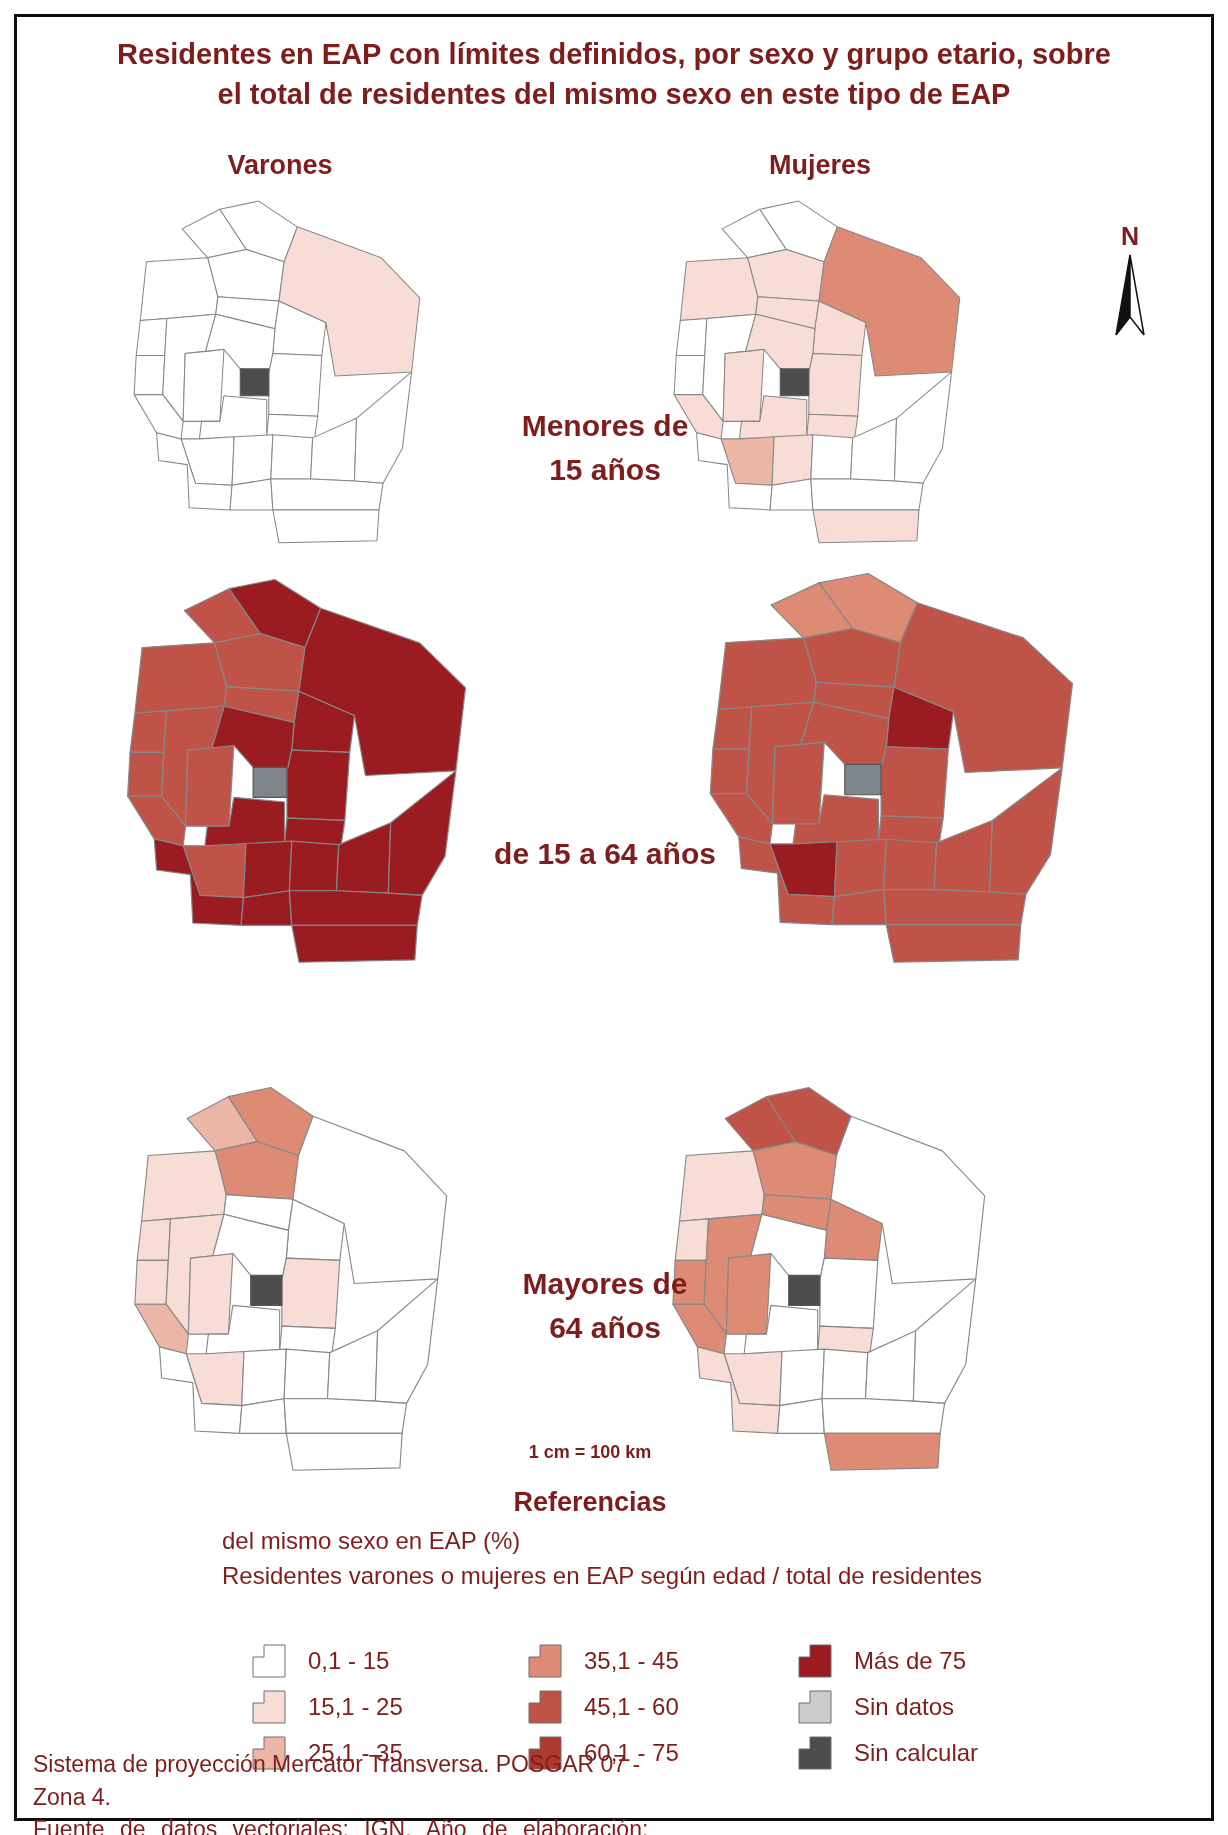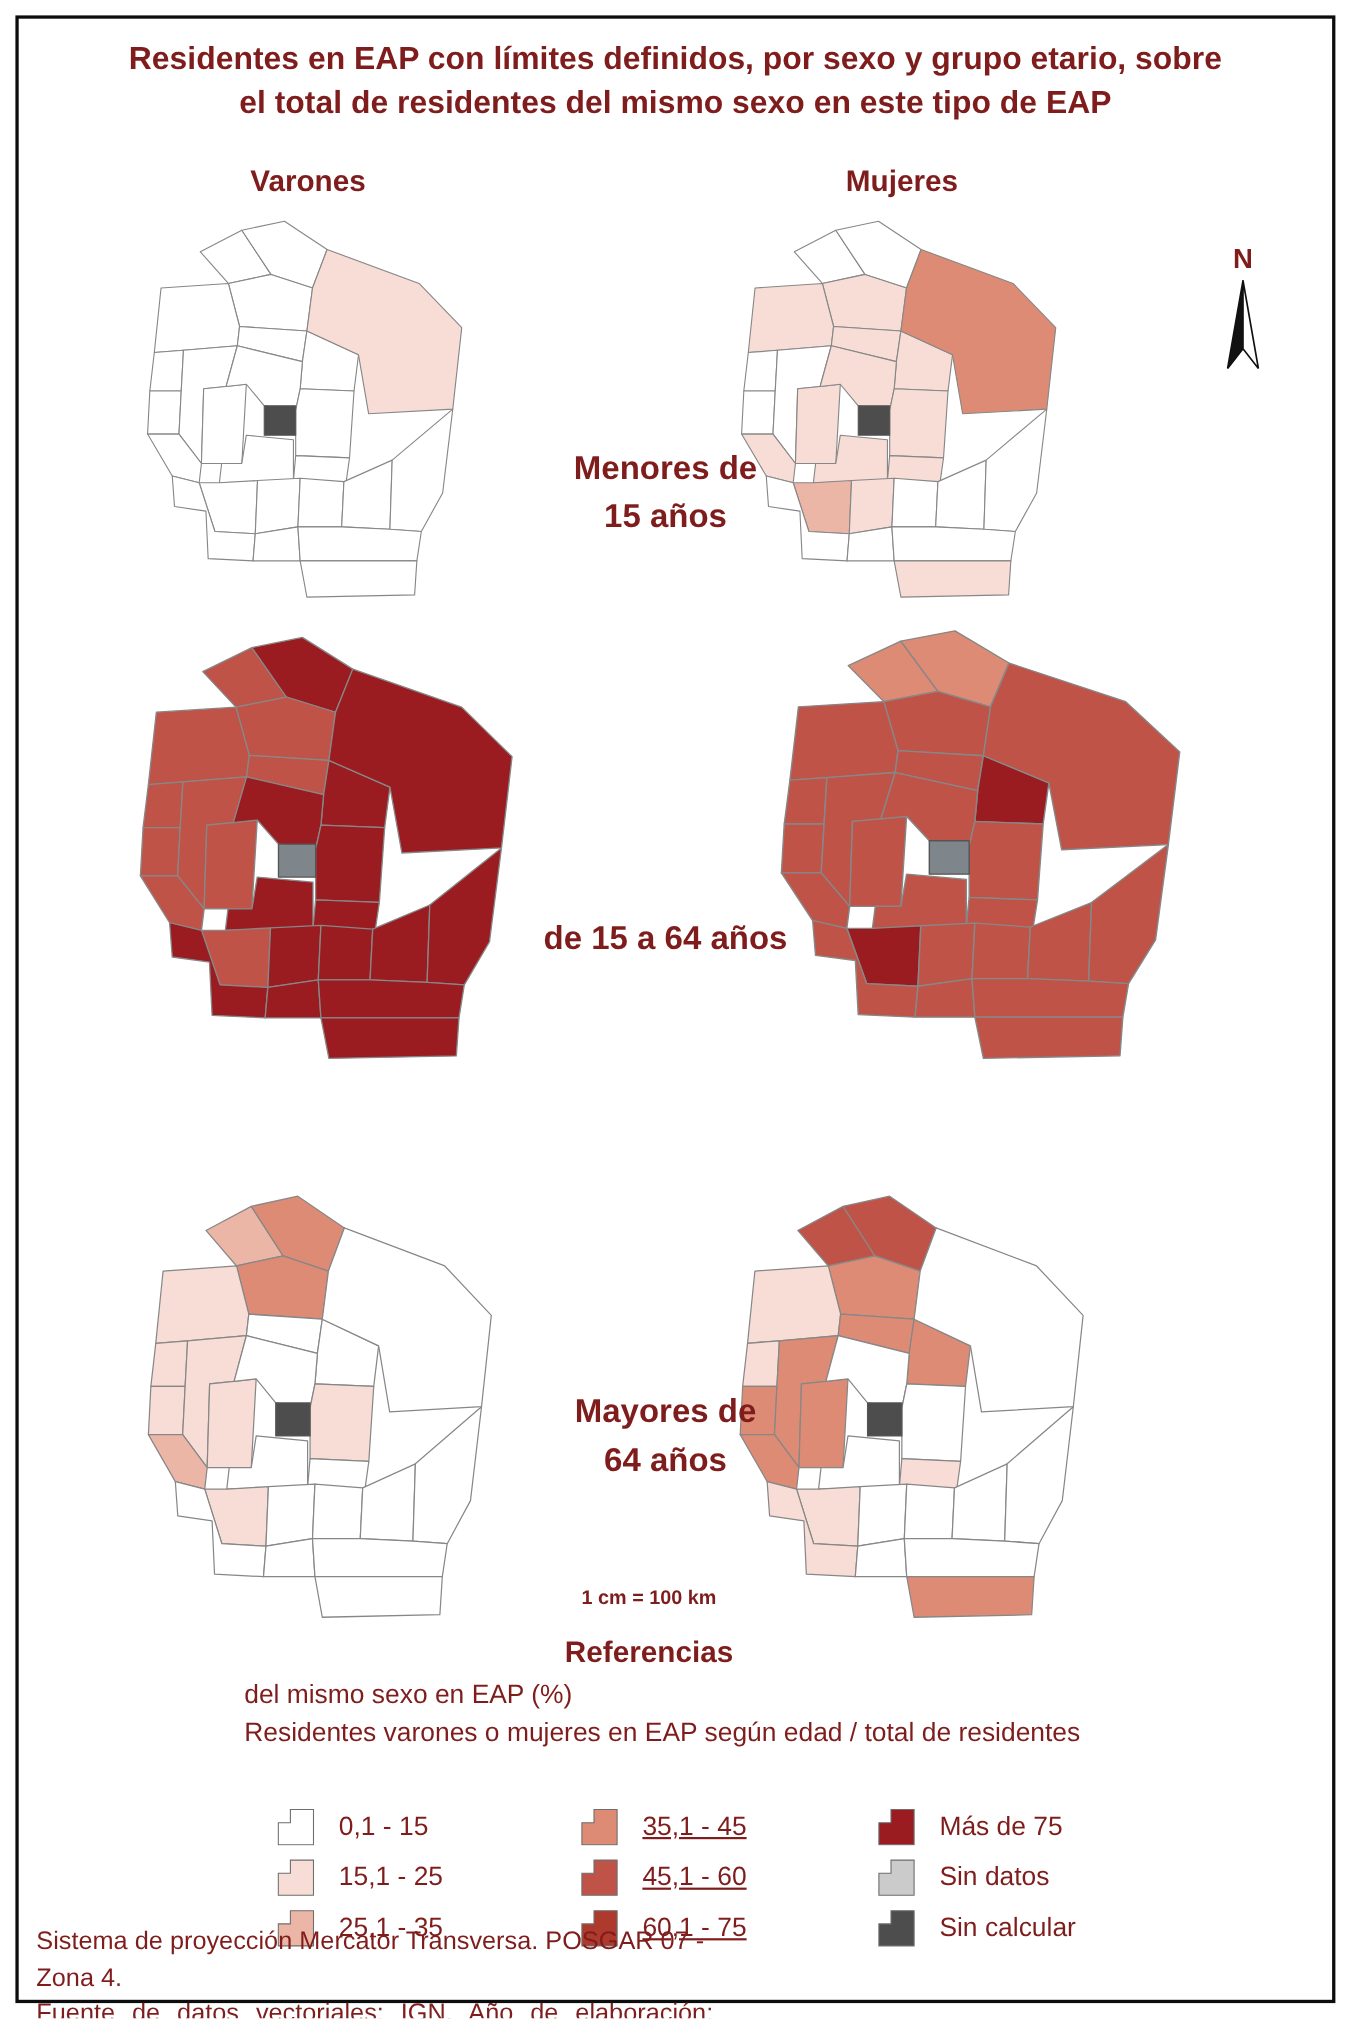--- a/index.html
+++ b/index.html
@@ -27,21 +27,21 @@
   .north{position:absolute;left:1106px;top:222px;width:48px;text-align:center;}
   .north .n{font-size:25px;font-weight:bold;margin-bottom:2px;}
   .scale{position:absolute;left:440px;top:1442px;width:300px;text-align:center;
          font-size:18px;font-weight:bold;}
   .ref-head{position:absolute;left:440px;top:1487px;width:300px;text-align:center;
             font-size:27px;font-weight:bold;}
   .ref-desc{position:absolute;left:222px;top:1524px;width:790px;font-size:24px;line-height:1.45;}
   #legend{position:absolute;left:0;top:1604px;width:1228px;height:140px;}
   .lcol{position:absolute;top:0;display:flex;flex-direction:column;gap:12px;margin-top:40px;}
   .lcol-0{left:252px;}
-  .lcol-1{left:528px;text-decoration:underline;}
+  .lcol-1{left:528px;}
   .lcol-2{left:798px;}
   .litem{display:flex;align-items:center;gap:22px;height:34px;}
   .litem svg{width:34px;height:34px;flex:0 0 auto;}
   .litem .llabel{font-size:24px;white-space:nowrap;}
   .footer{position:absolute;left:33px;top:1748px;width:640px;font-size:23px;line-height:1.42;}
   .footer .l2{word-spacing:9px;}
 </style>
 </head>
 <body>
 

